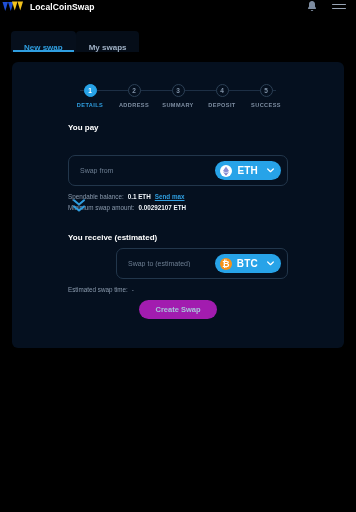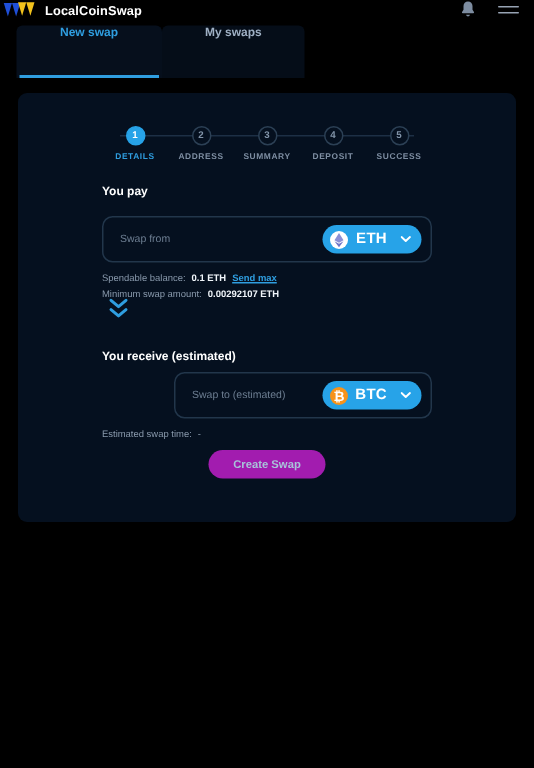--- a/index.html
+++ b/index.html
@@ -72,24 +72,24 @@
 
   
   .tabs {
     display: flex;
     align-items: flex-end;
     padding-left: 11px;
     height: 22px;
     background: #000000;
   }
   .tab {
-    height: 35px;
-    padding: 0 29px;
-    display: flex;
-    align-items: flex-start;
+    height: 21px;
+    padding: 0 13px;
+    display: flex;
+    align-items: flex-end;
     justify-content: center;
     font-size: 8px;
     font-weight: bold;
     background: #050d18;
     color: #9fb0c4;
     border-top-left-radius: 4px;
     border-top-right-radius: 4px;
     position: relative;
     white-space: nowrap;
   }
@@ -348,21 +348,21 @@
         </div>
         <div class="step">
           <div class="step-dot">5</div>
           <div class="step-label">SUCCESS</div>
         </div>
       </div>
     </div>
 
     <div class="abs" style="left:56px; top:61px; width:220px;">
       <div class="section-title">You pay</div>
-      <div class="field-row" style="margin-top:12px;">
+      <div class="field-row" style="margin-top:23px;">
         <input class="field-input" type="text" placeholder="Swap from" style="">
         <div class="coin-pill">
           <span class="coin-icon eth">
             <svg viewBox="0 0 12 12" width="12" height="12">
               <polygon points="6,1.4 9,6.1 6,7.8 3,6.1" fill="#8a8fd6"></polygon>
               <polygon points="6,8.5 9,6.8 6,10.8 3,6.8" fill="#6f76c9"></polygon>
             </svg>
           </span>
           <span class="coin-symbol">ETH</span>
           <svg class="chev-down" viewBox="0 0 10 7">

